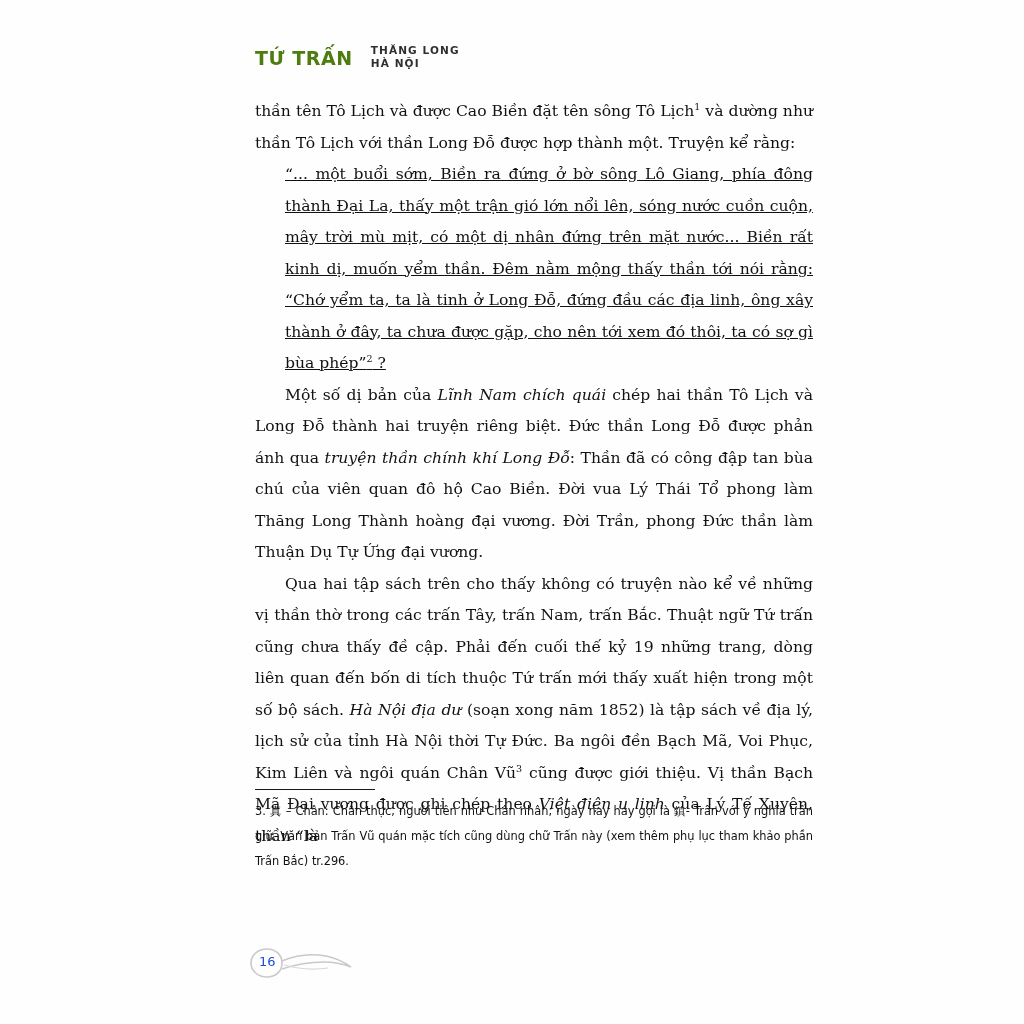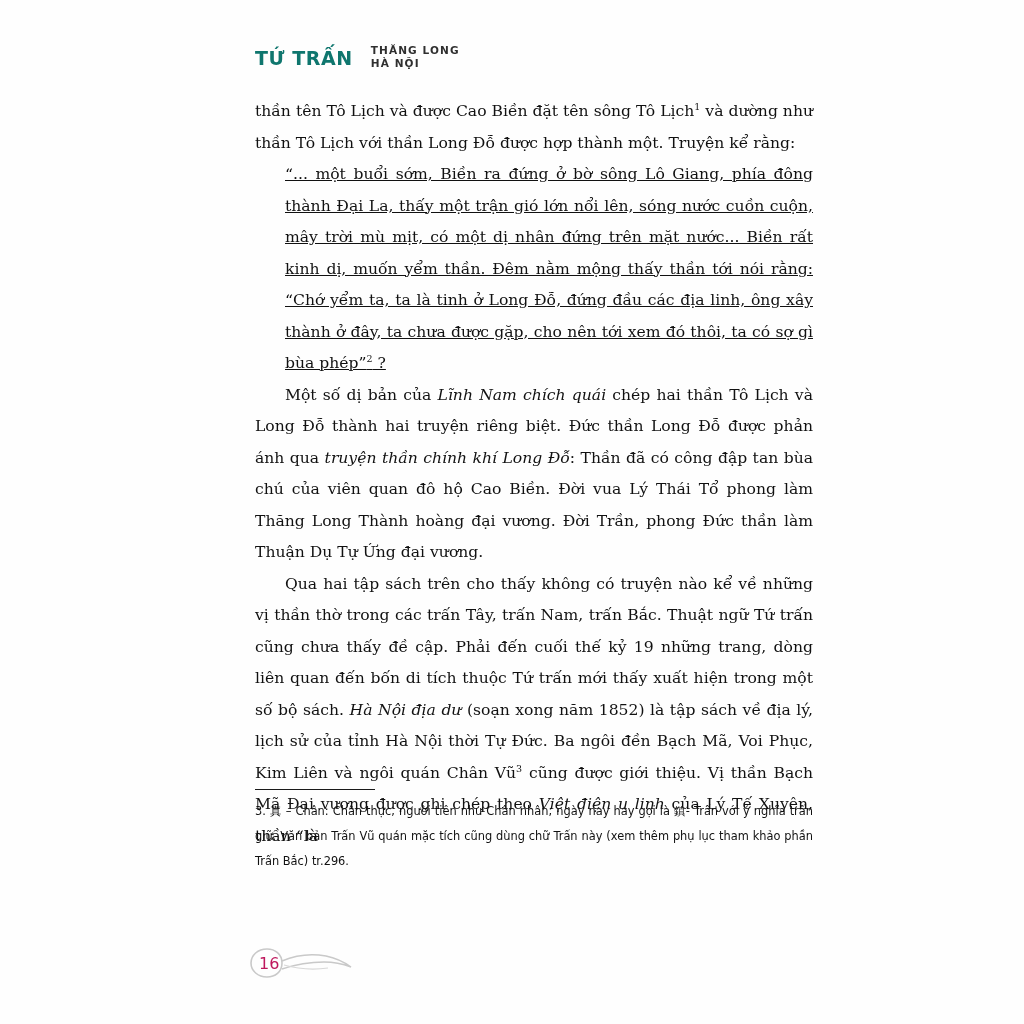--- a/index.html
+++ b/index.html
@@ -48,21 +48,21 @@
     top: 44px;
     display: flex;
     align-items: flex-start;
     gap: 9px;
   }
   .runhead .main {
     font-family: "DejaVu Sans", sans-serif;
     font-weight: bold;
     font-size: 19px;
     letter-spacing: 0.6px;
-    color: #0f766e;
+    color: #4d7c0f;
     line-height: 1;
     padding-top: 5px;
     text-align: center;
   }
   .runhead .sub {
     font-family: "DejaVu Sans", sans-serif;
     font-weight: bold;
     font-size: 10.5px;
     letter-spacing: 1.1px;
     color: #2f2f2f;
@@ -139,22 +139,22 @@
   .folio .swirl {
     position: absolute;
     left: 0;
     top: 0;
   }
   .folio .num {
     position: absolute;
     left: 11px;
     top: 9px;
     font-family: "DejaVu Sans", sans-serif;
-    font-size: 16px;
-    color: #be185d;
+    font-size: 13px;
+    color: #1d4ed8;
   }
 </style>
 </head>
 <body>
 
 <div class="page">
   <div class="page-bg"></div>
 
   <div class="ghost">
     &nbsp;

